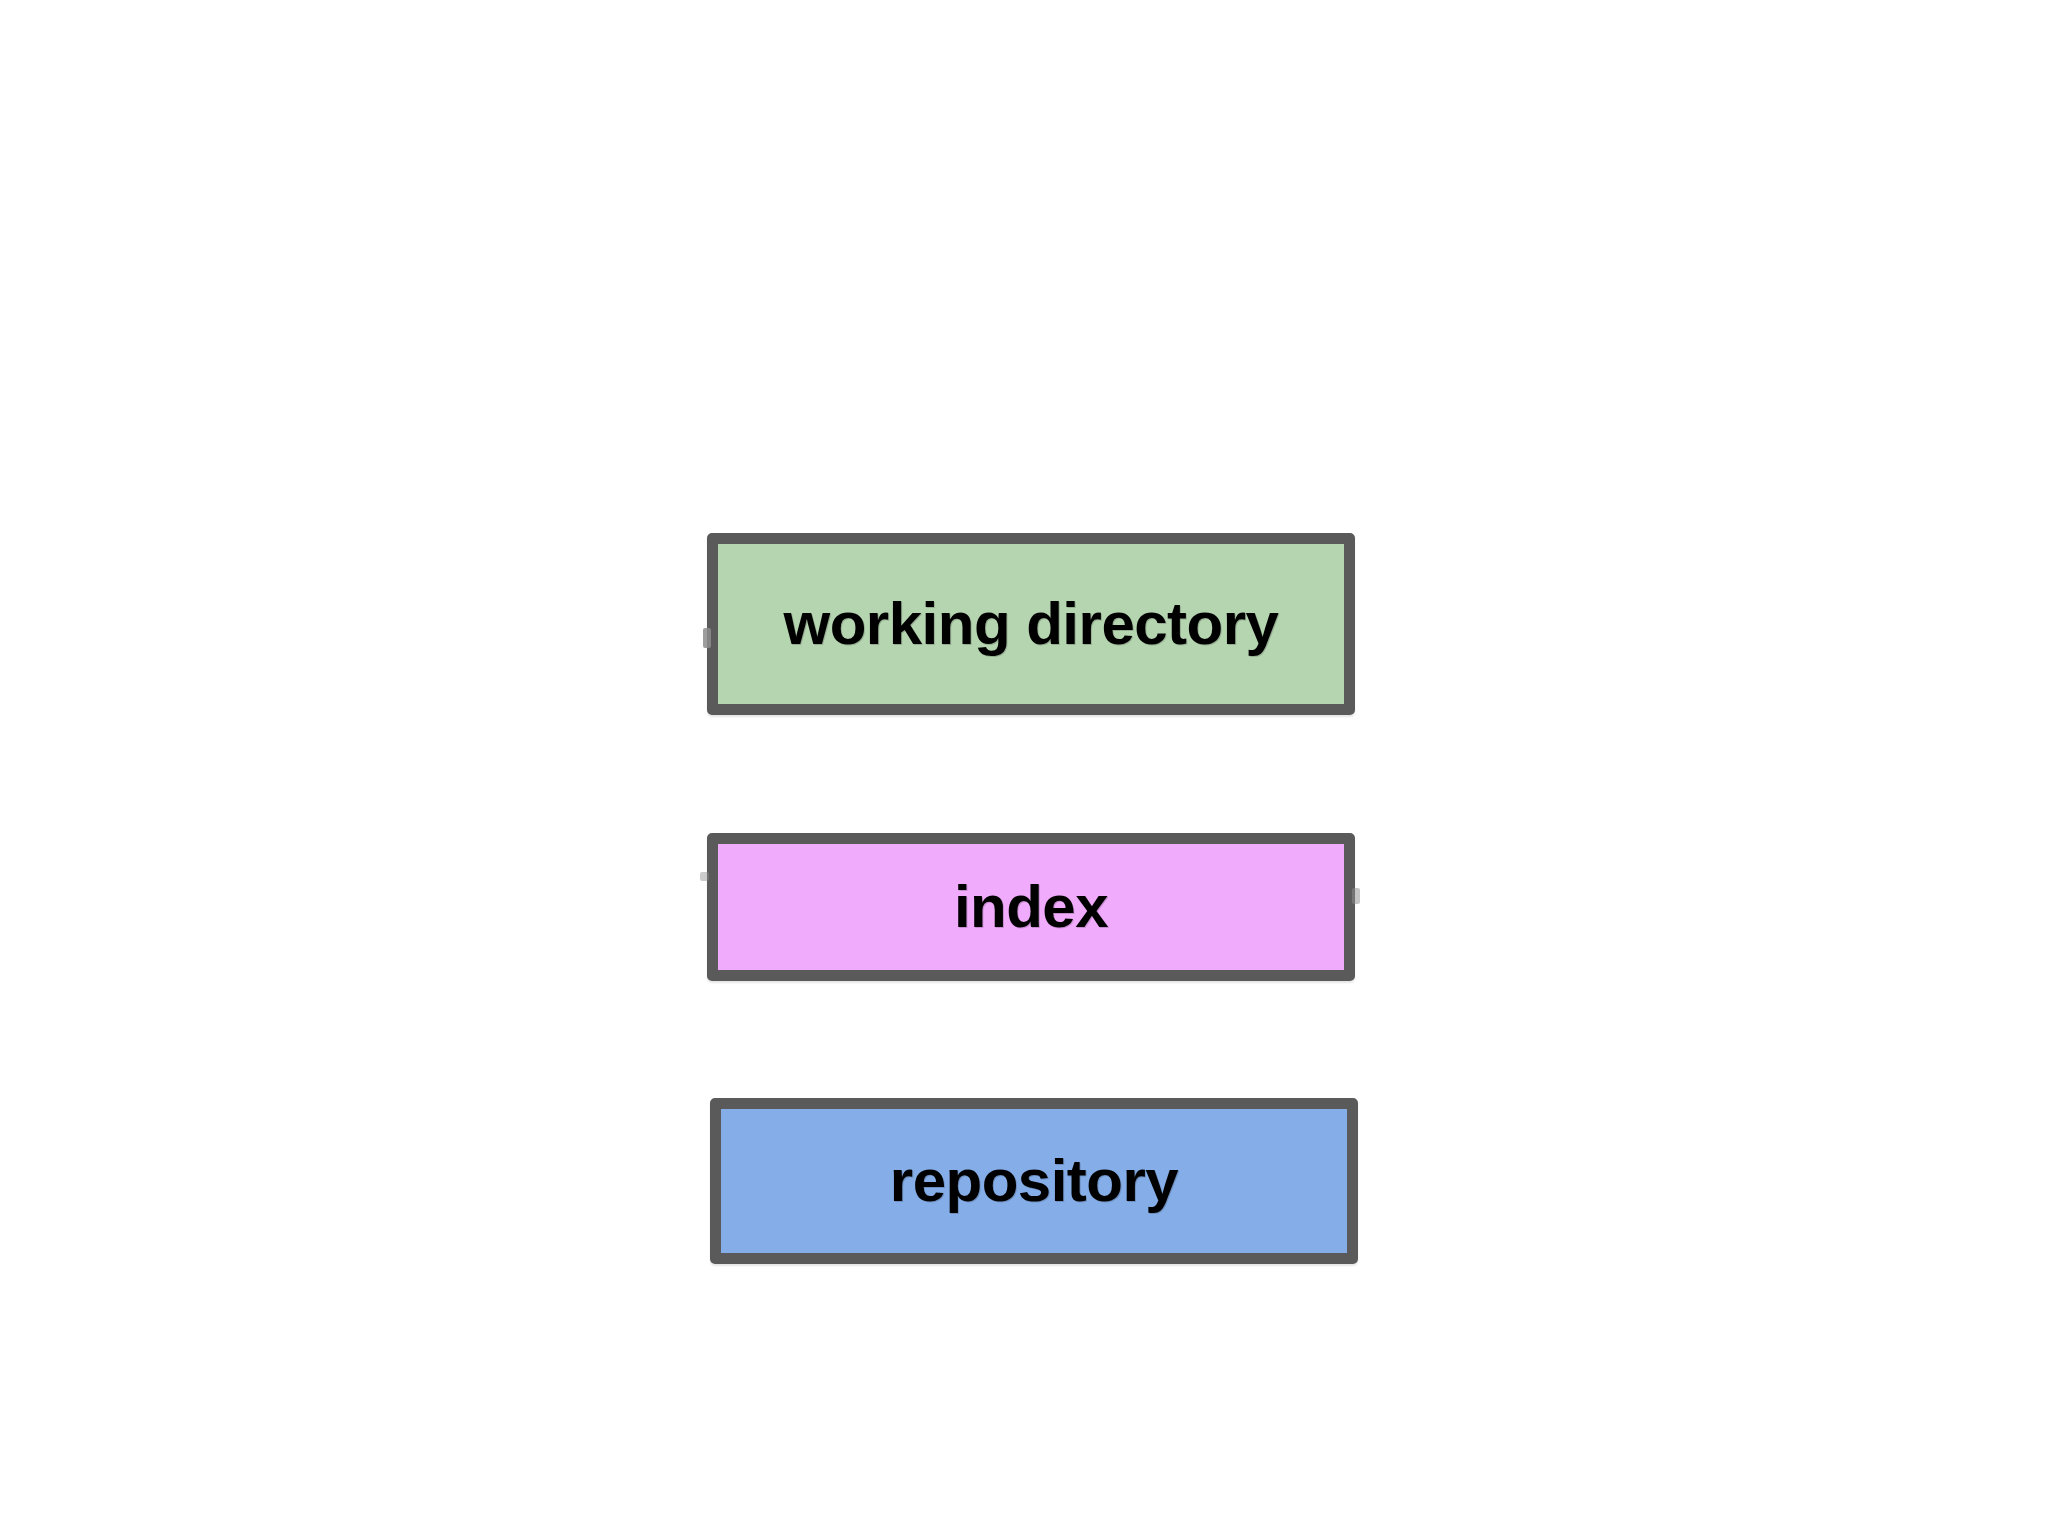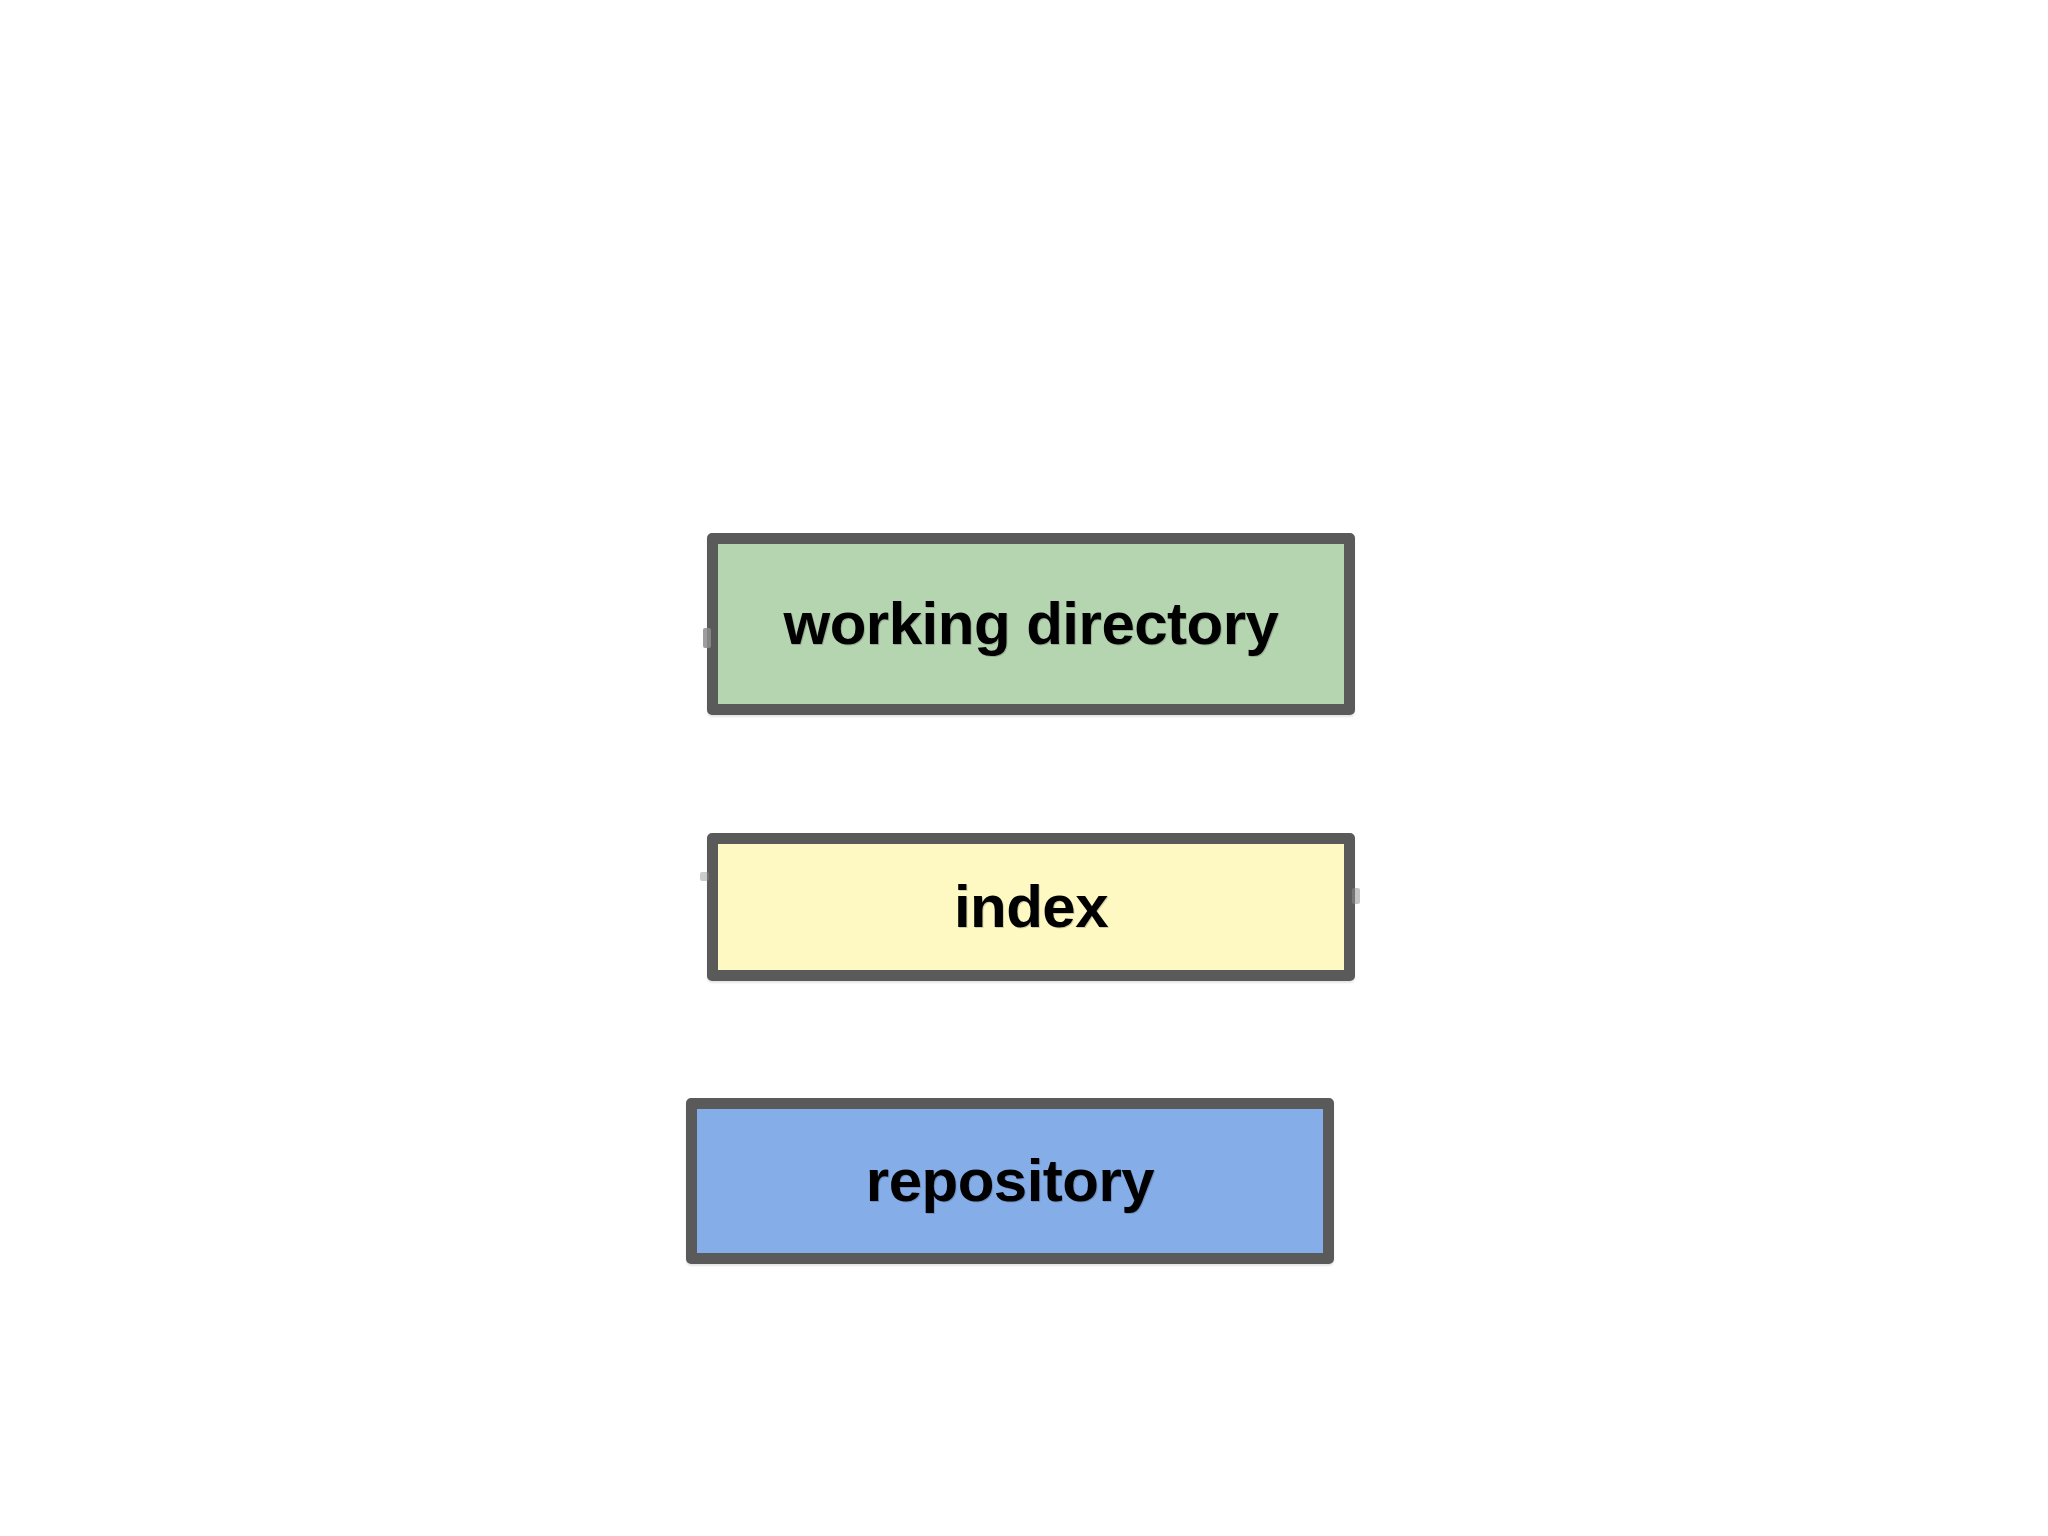--- a/index.html
+++ b/index.html
@@ -55,21 +55,21 @@
     width: 648px;
     height: 182px;
   }
   #node-index {
     left: 707px;
     top: 808px;
     width: 648px;
     height: 148px;
   }
   #node-repository {
-    left: 686px;
+    left: 710px;
     top: 1073px;
     width: 648px;
     height: 166px;
   }
 
   
   .stub {
     position: absolute;
     background: #8d8d8d;
     border-radius: 2px;
@@ -98,21 +98,21 @@
 </style>
 </head>
 <body>
 
 <div id="canvas">
 
   <div class="node" id="node-working-directory" style="background:#b5d4b0; border-color:#5a5a5a;">
     <span class="node-label">working directory</span>
   </div>
 
-  <div class="node" id="node-index" style="background:#fef9c3; border-color:#5a5a5a;">
+  <div class="node" id="node-index" style="background:#f0abfc; border-color:#5a5a5a;">
     <span class="node-label">index</span>
   </div>
 
   <div class="node" id="node-repository" style="background:#85aee8; border-color:#5a5a5a;">
     <span class="node-label">repository</span>
   </div>
 
   <div class="stub" id="stub-wd-left"></div>
   <div class="stub" id="stub-index-left"></div>
   <div class="stub" id="stub-index-right"></div>

